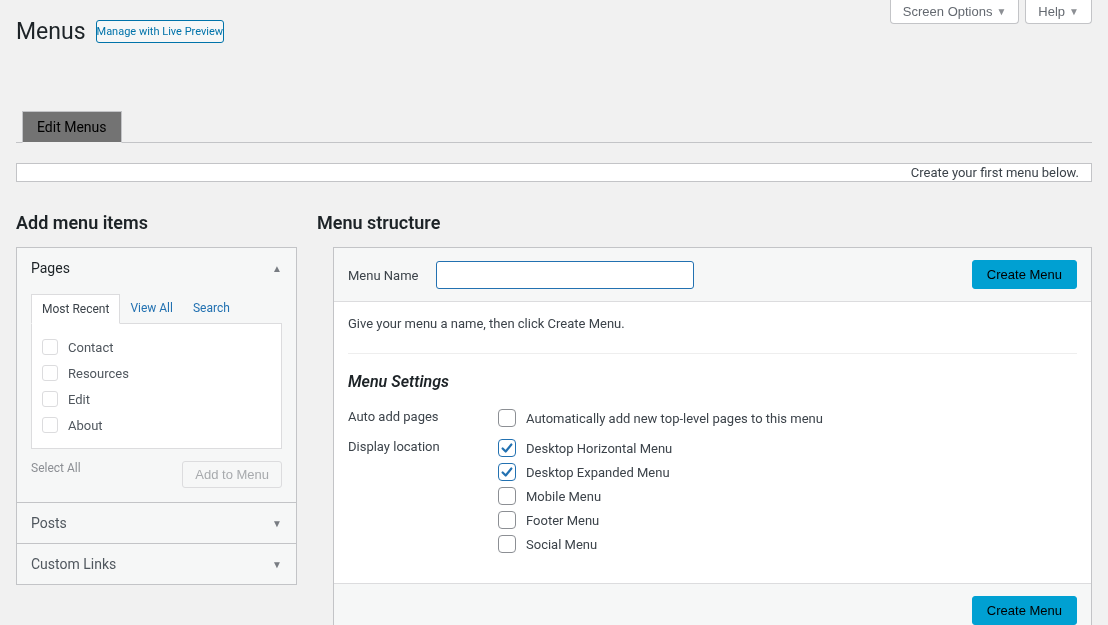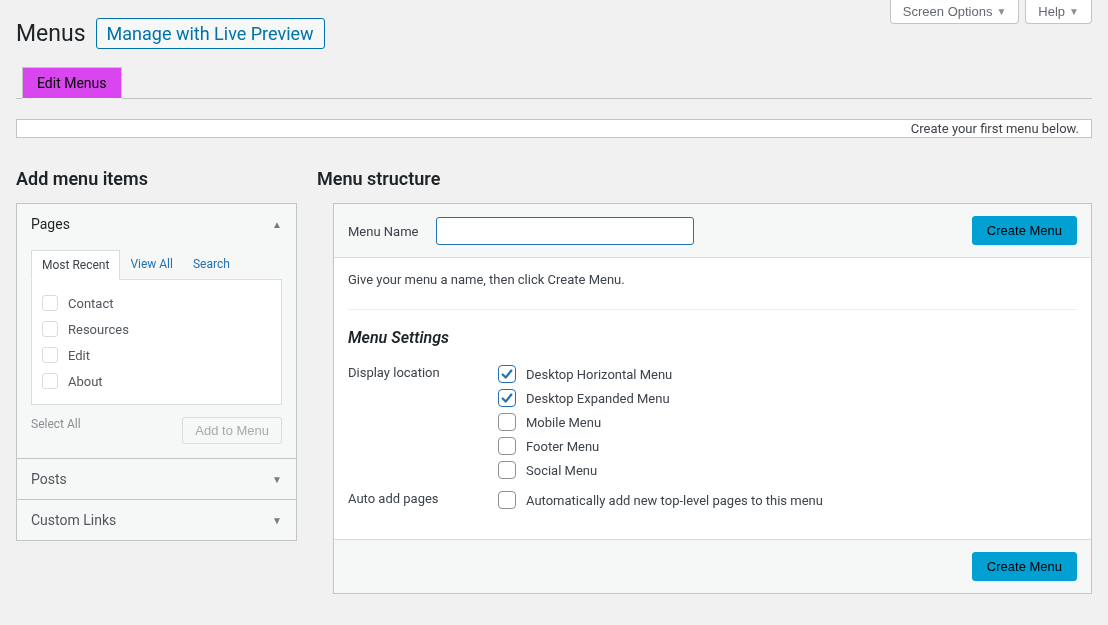--- a/index.html
+++ b/index.html
@@ -41,22 +41,22 @@
     align-items: center;
     gap: 10px;
   }
   .page-header h1 { font-size: 23px; font-weight: 400; color: #1d2327; }
   .live-preview-btn {
     display: inline-block;
     border: 1px solid #0073aa;
     color: #0073aa;
     background: #f6f7f7;
     border-radius: 3px;
-    padding: 4px 10px;
-    font-size: 18px;
+    padding: 4px 0;
+    font-size: 11px;
     cursor: pointer;
   }
 
   
   .nav-tab-wrapper {
     margin-top: 18px;
     border-bottom: 1px solid #c3c4c7;
     display: flex;
   }
   .nav-tab {
@@ -64,23 +64,24 @@
     border-bottom: none;
     background: #dcdcde;
     color: #50575e;
     padding: 7px 14px;
     margin-left: 6px;
     margin-bottom: -1px;
     font-size: 14px;
     border-radius: 0;
   }
   .nav-tab.active {
-    background: #d946ef;
+    background: #737373;
     border-bottom: 1px solid #f1f1f1;
     color: #000;
+    margin-top: 48px;
   }
 
   
   .notice {
     background: #fff;
     border: 1px solid #c3c4c7;
     margin-top: 20px;
     padding: 1px 12px;
     font-size: 13px;
     color: #3c434a;
@@ -331,20 +332,32 @@
       </div>
 
       <div class="menu-body">
         <div class="instructions">Give your menu a name, then click Create Menu.</div>
 
         <div class="divider"></div>
 
         <div class="section-title">Menu Settings</div>
 
         <div class="settings-row">
+          <div class="settings-label">Auto add pages</div>
+          <div class="settings-options">
+            <div class="opt-row">
+              <span class="wp-checkbox">
+                
+              </span>
+              <span>Automatically add new top-level pages to this menu</span>
+            </div>
+          </div>
+        </div>
+
+        <div class="settings-row">
           <div class="settings-label">Display location</div>
           <div class="settings-options">
 
             <div class="opt-row">
               <span class="wp-checkbox checked">
                 <svg viewBox="0 0 16 16">
                     <path d="M3 8.5 L6.5 12 L13 4"></path>
                   </svg>
               </span>
               <span>Desktop Horizontal Menu</span>
@@ -375,32 +388,20 @@
 
             <div class="opt-row">
               <span class="wp-checkbox">
                 
               </span>
               <span>Social Menu</span>
             </div>
 
           </div>
         </div>
-
-        <div class="settings-row">
-          <div class="settings-label">Auto add pages</div>
-          <div class="settings-options">
-            <div class="opt-row">
-              <span class="wp-checkbox">
-                
-              </span>
-              <span>Automatically add new top-level pages to this menu</span>
-            </div>
-          </div>
-        </div>
       </div>
 
       <div class="menu-bottom-bar">
         <button class="btn-primary">Create Menu</button>
       </div>
 
     </div>
   </div>
 
 </div>

